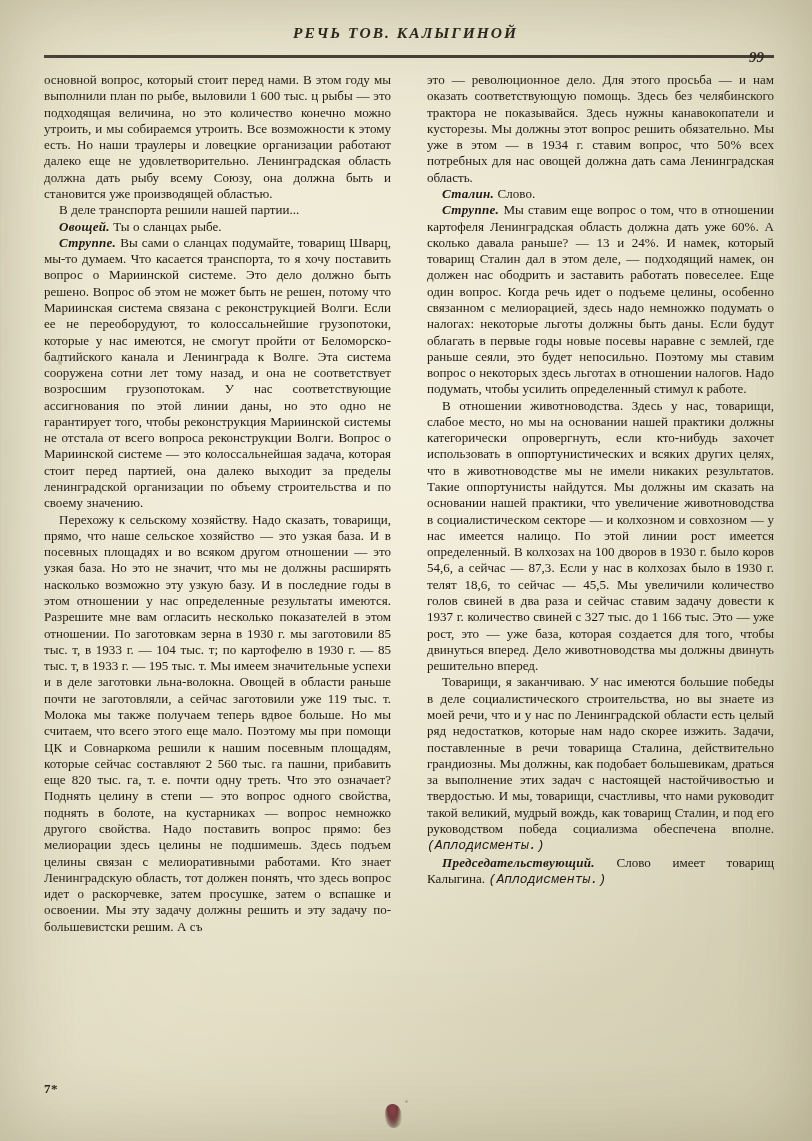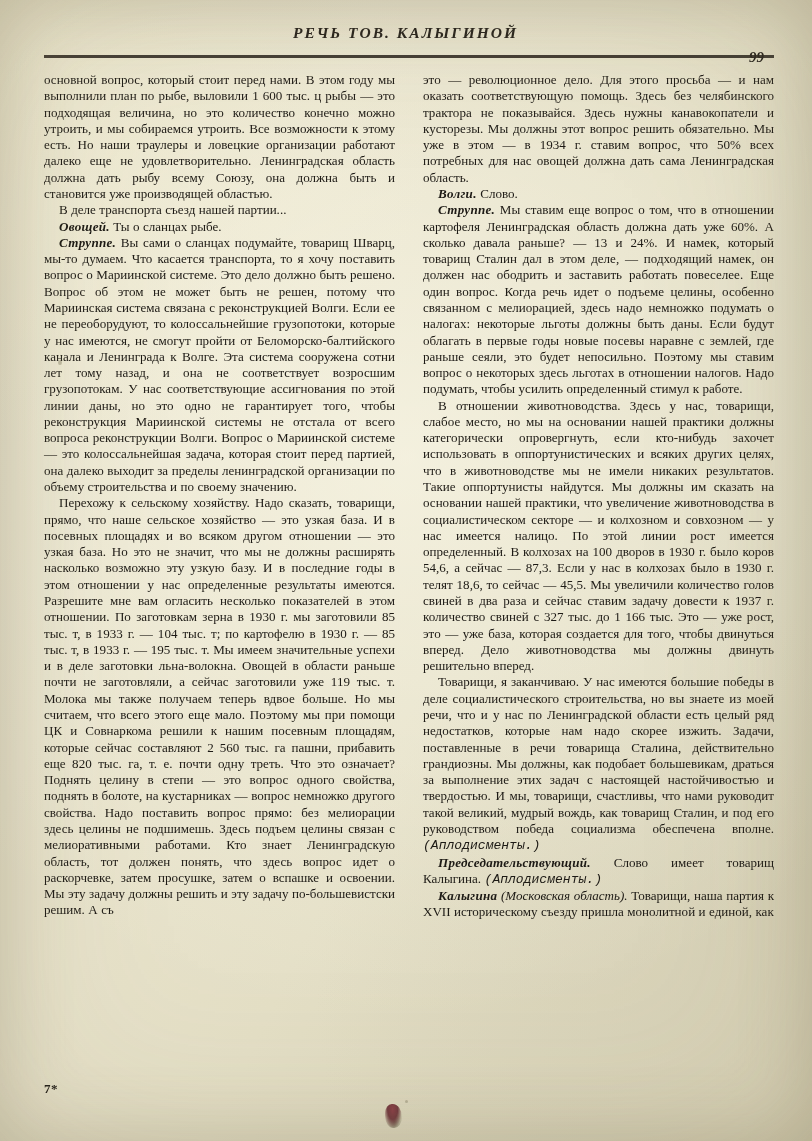--- a/index.html
+++ b/index.html
@@ -75,21 +75,21 @@
   }
 
   
   .columns {
     position: absolute;
     top: 72px;
     left: 44px;
     right: 38px;
     bottom: 62px;
     display: flex;
-    gap: 28px;
+    gap: 36px;
   }
   .col {
     flex: 1 1 0;
     min-width: 0;
   }
 
   .p {
     margin: 0;
     font-size: 13.05px;
     line-height: 16.28px;
@@ -153,33 +153,32 @@
 
   <div class="runhead">
     <div class="runhead-title">РЕЧЬ ТОВ. КАЛЫГИНОЙ</div>
     <div class="folio">99</div>
   </div>
   <div class="rule"></div>
 
   <div class="columns">
     <div class="col" id="col-left">
         <p class="p noindent"><span>основной вопрос, который стоит перед нами. В этом году мы выполнили план по рыбе, выловили 1 600 тыс. ц рыбы — это подходящая величина, но это количество конечно можно утроить, и мы собираемся утроить. Все возможности к этому есть. Но наши траулеры и ловецкие организации работают далеко еще не удовлетворительно. Ленинградская область должна дать рыбу всему Союзу, она должна быть и становится уже производящей областью.</span></p>
-        <p class="p indent"><span>В деле транспорта съезд нашей партии...</span></p>
+        <p class="p indent"><span>В деле транспорта решили нашей партии...</span></p>
         <p class="p indent"><span class="spk">Овощей.</span> <span>Ты о сланцах рыбе.</span></p>
         <p class="p indent"><span class="spk">Струппе.</span> <span>Вы сами о сланцах подумайте, товарищ Шварц, мы-то думаем. Что касается транспорта, то я хочу поставить вопрос о Мариинской системе. Это дело должно быть решено. Вопрос об этом не может быть не решен, потому что Мариинская система связана с реконструкцией Волги. Если ее не переоборудуют, то колоссальнейшие грузопотоки, которые у нас имеются, не смогут пройти от Беломорско-балтийского канала и Ленинграда к Волге. Эта система сооружена сотни лет тому назад, и она не соответствует возросшим грузопотокам. У нас соответствующие ассигнования по этой линии даны, но это одно не гарантирует того, чтобы реконструкция Мариинской системы не отстала от всего вопроса реконструкции Волги. Вопрос о Мариинской системе — это колоссальнейшая задача, которая стоит перед партией, она далеко выходит за пределы ленинградской организации по объему строительства и по своему значению.</span></p>
         <p class="p indent"><span>Перехожу к сельскому хозяйству. Надо сказать, товарищи, прямо, что наше сельское хозяйство — это узкая база. И в посевных площадях и во всяком другом отношении — это узкая база. Но это не значит, что мы не должны расширять насколько возможно эту узкую базу. И в последние годы в этом отношении у нас определенные результаты имеются. Разрешите мне вам огласить несколько показателей в этом отношении. По заготовкам зерна в 1930 г. мы заготовили 85 тыс. т, в 1933 г. — 104 тыс. т; по картофелю в 1930 г. — 85 тыс. т, в 1933 г. — 195 тыс. т. Мы имеем значительные успехи и в деле заготовки льна-волокна. Овощей в области раньше почти не заготовляли, а сейчас заготовили уже 119 тыс. т. Молока мы также получаем теперь вдвое больше. Но мы считаем, что всего этого еще мало. Поэтому мы при помощи ЦК и Совнаркома решили к нашим посевным площадям, которые сейчас составляют 2 560 тыс. га пашни, прибавить еще 820 тыс. га, т. е. почти одну треть. Что это означает? Поднять целину в степи — это вопрос одного свойства, поднять в болоте, на кустарниках — вопрос немножко другого свойства. Надо поставить вопрос прямо: без мелиорации здесь целины не подшимешь. Здесь подъем целины связан с мелиоративными работами. Кто знает Ленинградскую область, тот должен понять, что здесь вопрос идет о раскорчевке, затем просушке, затем о вспашке и освоении. Мы эту задачу должны решить и эту задачу по-большевистски решим. А съ</span></p>
       </div>
     <div class="col" id="col-right">
         <p class="p noindent"><span>это — революционное дело. Для этого просьба — и нам оказать соответствующую помощь. Здесь без челябинского трактора не показывайся. Здесь нужны канавокопатели и кусторезы. Мы должны этот вопрос решить обязательно. Мы уже в этом — в 1934 г. ставим вопрос, что 50% всех потребных для нас овощей должна дать сама Ленинградская область.</span></p>
-        <p class="p indent"><span class="spk">Волги.</span> <span>Слово.</span></p>
+        <p class="p indent"><span class="spk">Сталин.</span> <span>Слово.</span></p>
         <p class="p indent"><span class="spk">Струппе.</span> <span>Мы ставим еще вопрос о том, что в отношении картофеля Ленинградская область должна дать уже 60%. А сколько давала раньше? — 13 и 24%. И намек, который товарищ Сталин дал в этом деле, — подходящий намек, он должен нас ободрить и заставить работать повеселее. Еще один вопрос. Когда речь идет о подъеме целины, особенно связанном с мелиорацией, здесь надо немножко подумать о налогах: некоторые льготы должны быть даны. Если будут облагать в первые годы новые посевы наравне с землей, где раньше сеяли, это будет непосильно. Поэтому мы ставим вопрос о некоторых здесь льготах в отношении налогов. Надо подумать, чтобы усилить определенный стимул к работе.</span></p>
         <p class="p indent"><span>В отношении животноводства. Здесь у нас, товарищи, слабое место, но мы на основании нашей практики должны категорически опровергнуть, если кто-нибудь захочет использовать в оппортунистических и всяких других целях, что в животноводстве мы не имели никаких результатов. Такие оппортунисты найдутся. Мы должны им сказать на основании нашей практики, что увеличение животноводства в социалистическом секторе — и колхозном и совхозном — у нас имеется налицо. По этой линии рост имеется определенный. В колхозах на 100 дворов в 1930 г. было коров 54,6, а сейчас — 87,3. Если у нас в колхозах было в 1930 г. телят 18,6, то сейчас — 45,5. Мы увеличили количество голов свиней в два раза и сейчас ставим задачу довести к 1937 г. количество свиней с 327 тыс. до 1 166 тыс. Это — уже рост, это — уже база, которая создается для того, чтобы двинуться вперед. Дело животноводства мы должны двинуть решительно вперед.</span></p>
         <p class="p indent"><span>Товарищи, я заканчиваю. У нас имеются большие победы в деле социалистического строительства, но вы знаете из моей речи, что и у нас по Ленинградской области есть целый ряд недостатков, которые нам надо скорее изжить. Задачи, поставленные в речи товарища Сталина, действительно грандиозны. Мы должны, как подобает большевикам, драться за выполнение этих задач с настоящей настойчивостью и твердостью. И мы, товарищи, счастливы, что нами руководит такой великий, мудрый вождь, как товарищ Сталин, и под его руководством победа социализма обеспечена вполне. </span><span class="ital">(Аплодисменты.)</span></p>
         <p class="p indent"><span class="spk">Председательствующий.</span> <span>Слово имеет товарищ Калыгина. </span><span class="ital">(Аплодисменты.)</span></p>
-        <p class="p indent"><span class="spk">Калыгина</span><span class="spk-plain"> (Московская область).</span><span> Товарищи, наша партия к XVII историческому съезду пришла монолитной и единой, как</span></p>
       </div>
   </div>
 
   <div class="signature">7*</div>
 
   <div class="smudge"></div>
   <div class="speck" style="left:58px; top:360px; width:4px; height:5px;"></div>
   <div class="speck" style="left:690px; top:540px; width:3px; height:3px;"></div>
   <div class="speck" style="left:405px; top:1100px; width:3px; height:3px;"></div>
 </div>

